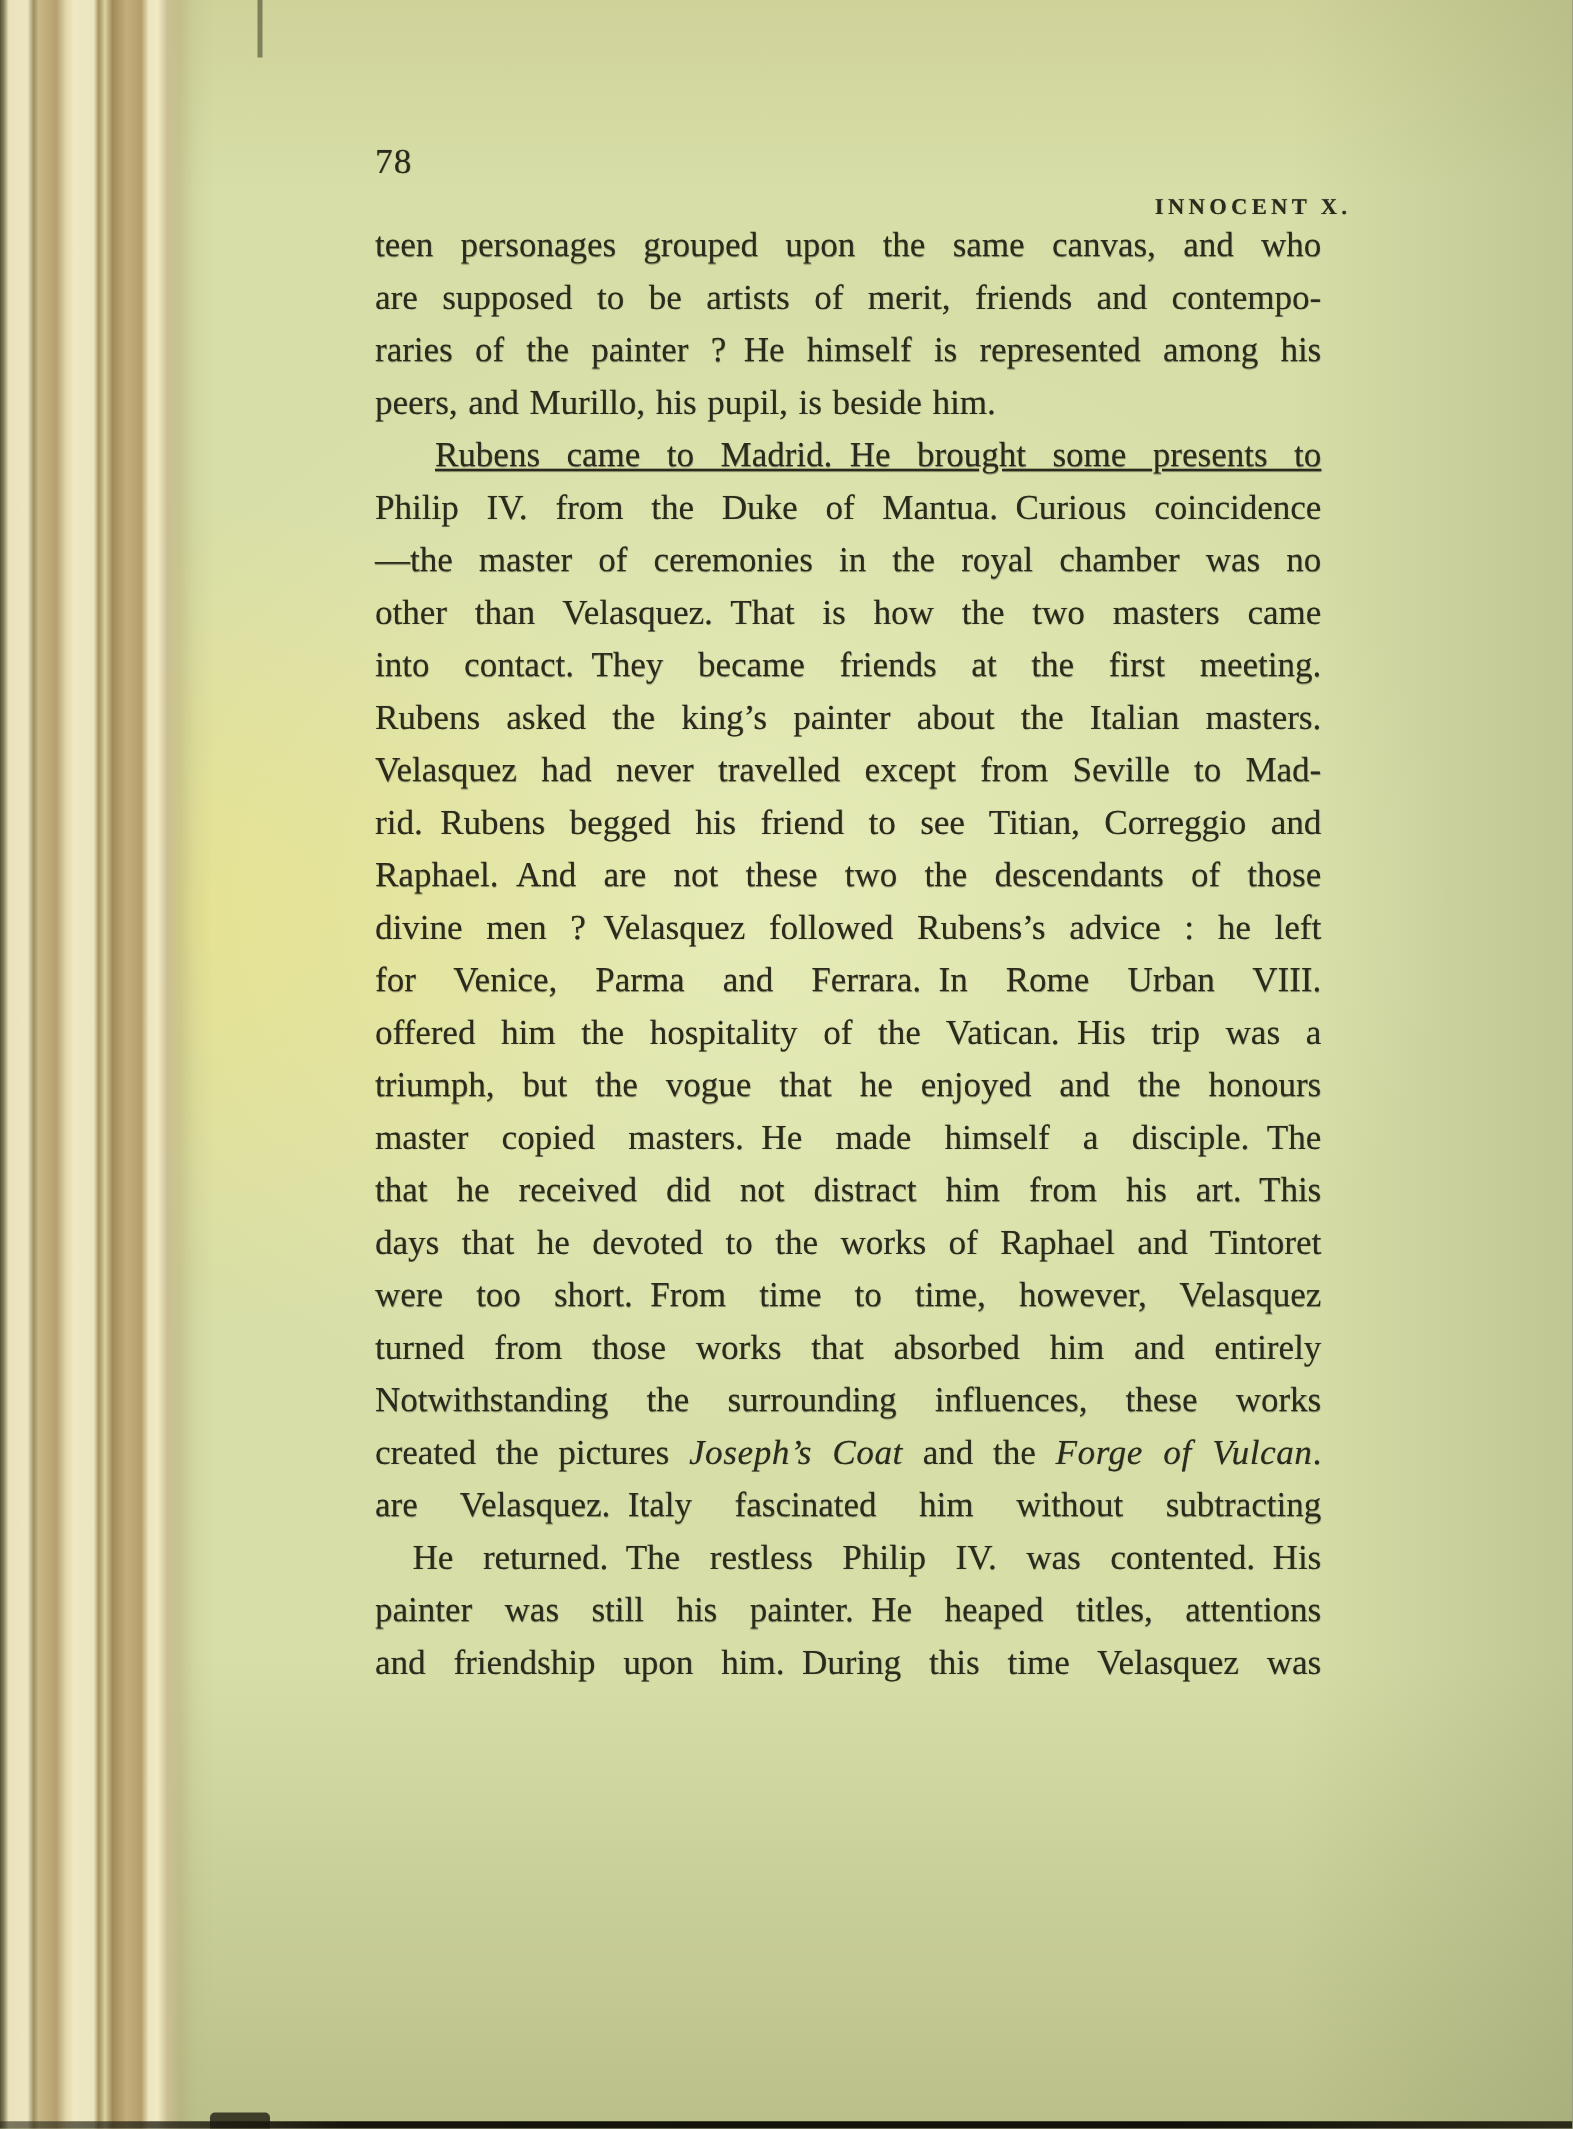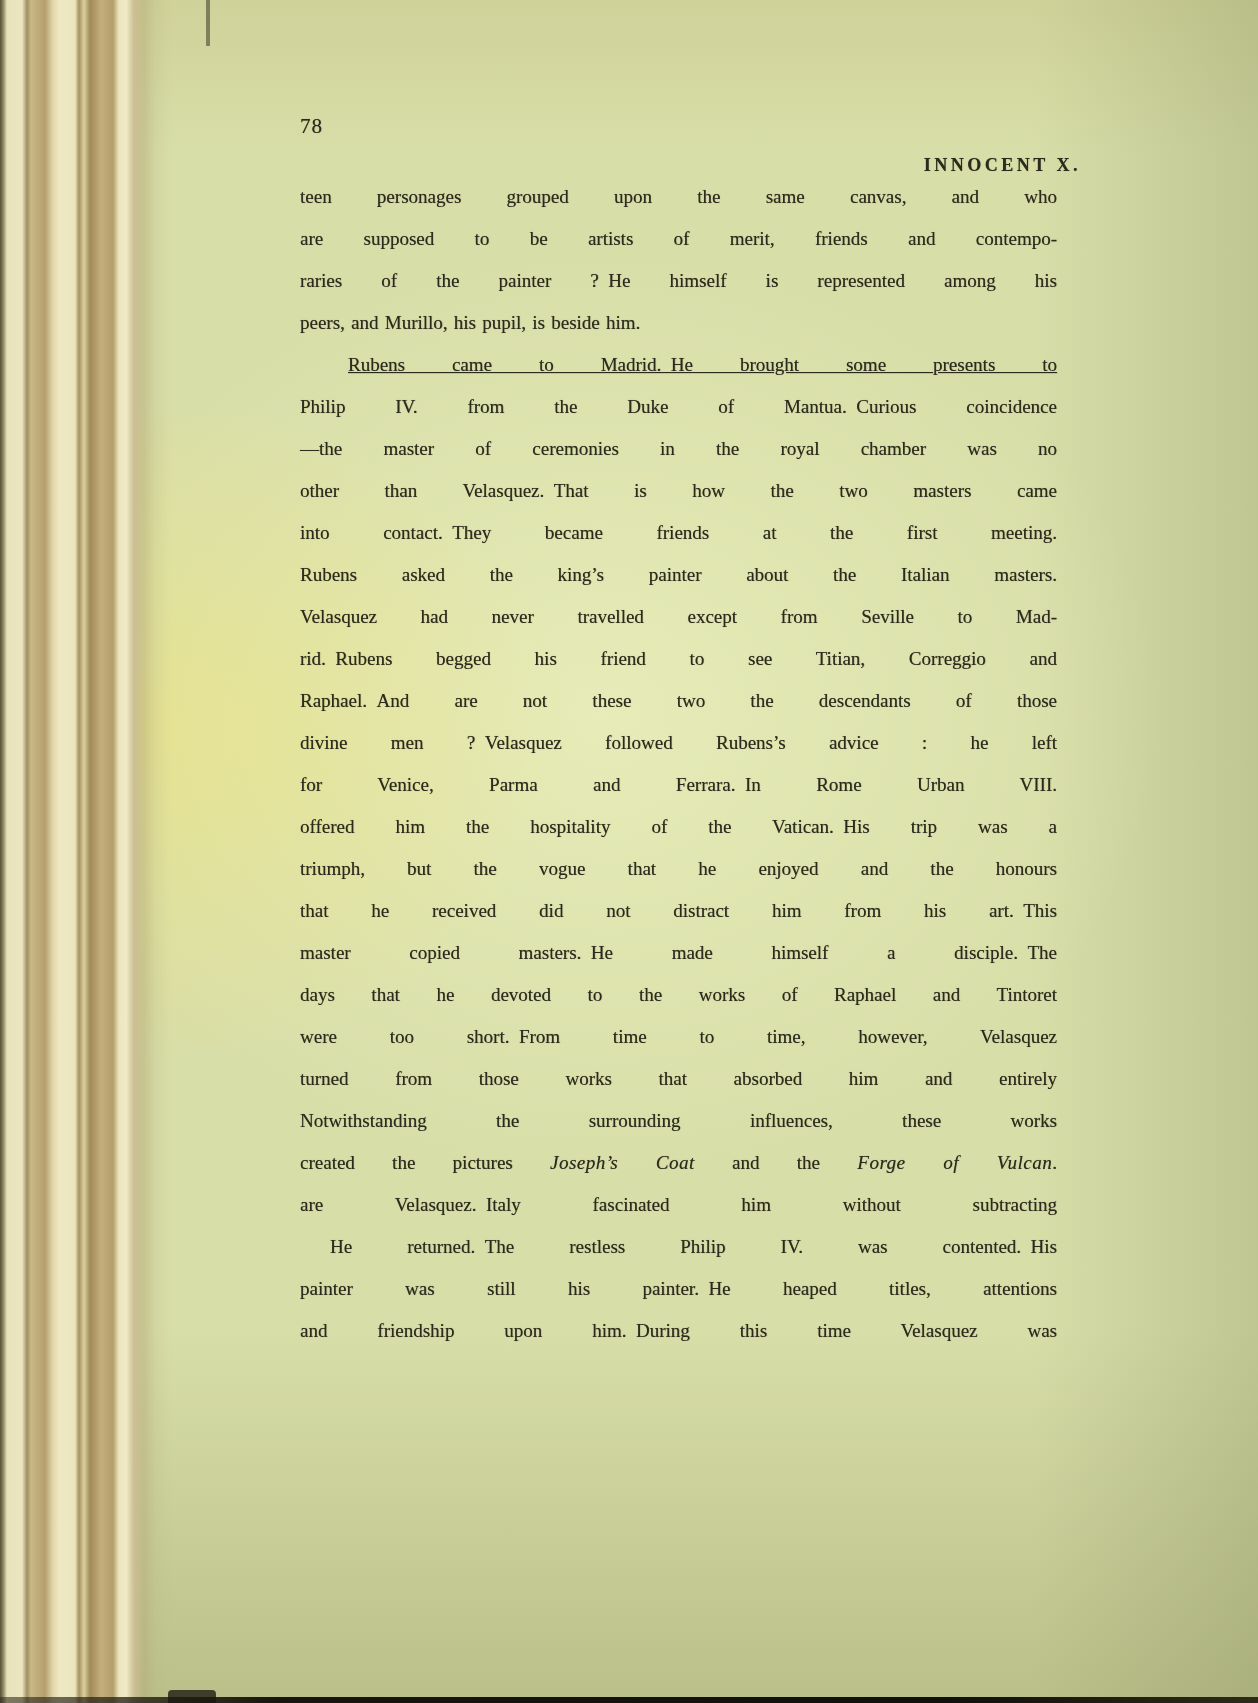--- a/index.html
+++ b/index.html
@@ -50,41 +50,41 @@
     background: linear-gradient(to right, rgba(40,38,24,0.55), #17150c 22%, #11100a 75%, #2c2a18);
   }
   .pagehead {
     position: absolute;
     left: 300px; top: 112px;
     width: 757px; height: 36px;
     color: #2b2a1c;
   }
   .pagenum {
     position: absolute; left: 0; top: 2px;
-    font-size: 21px;
+    font-size: 28px;
     letter-spacing: 1px;
     text-shadow: 0.3px 0.3px 0.7px rgba(43,42,28,0.55);
   }
   .runtitle {
     display: block;
     position: relative; left: 24px;
     text-align: right;
     font-size: 18px;
     font-weight: bold;
     letter-spacing: 3.5px;
     padding-top: 4px;
     text-shadow: 0.3px 0.3px 0.7px rgba(43,42,28,0.5);
     margin-top: 39px;
   }
   .bodytext {
     position: absolute;
     left: 300px; top: 176px;
     width: 757px;
     color: #2b2a1c;
-    font-size: 19px;
+    font-size: 28px;
     line-height: 42px;
     word-spacing: 1.5px;
     text-shadow: 0.3px 0.3px 0.7px rgba(43,42,28,0.55);
   }
   .line {
     white-space: pre-wrap;
     text-align: justify;
     text-align-last: justify;
     height: 42px;
   }
@@ -121,22 +121,22 @@
       <div class="line"><span>other than Velasquez. That is how the two masters came</span></div>
       <div class="line"><span>into contact. They became friends at the first meeting.</span></div>
       <div class="line"><span>Rubens asked the king’s painter about the Italian masters.</span></div>
       <div class="line"><span>Velasquez had never travelled except from Seville to Mad-</span></div>
       <div class="line"><span>rid. Rubens begged his friend to see Titian, Correggio and</span></div>
       <div class="line"><span>Raphael. And are not these two the descendants of those</span></div>
       <div class="line"><span>divine men ? Velasquez followed Rubens’s advice : he left</span></div>
       <div class="line"><span>for Venice, Parma and Ferrara. In Rome Urban VIII.</span></div>
       <div class="line"><span>offered him the hospitality of the Vatican. His trip was a</span></div>
       <div class="line"><span>triumph, but the vogue that he enjoyed and the honours</span></div>
+      <div class="line"><span>master copied masters. He made himself a disciple. The</span></div>
       <div class="line"><span>that he received did not distract him from his art. This</span></div>
-      <div class="line"><span>master copied masters. He made himself a disciple. The</span></div>
       <div class="line"><span>days that he devoted to the works of Raphael and Tintoret</span></div>
       <div class="line"><span>were too short. From time to time, however, Velasquez</span></div>
       <div class="line"><span>turned from those works that absorbed him and entirely</span></div>
       <div class="line"><span>Notwithstanding the surrounding influences, these works</span></div>
       <div class="line"><span>created the pictures </span><i>Joseph’s Coat</i><span> and the </span><i>Forge of Vulcan</i><span>.</span></div>
       <div class="line"><span>are Velasquez. Italy fascinated him without subtracting</span></div>
       <div class="line" style="padding-left: 30px;"><span>He returned. The restless Philip IV. was contented. His</span></div>
       <div class="line"><span>painter was still his painter. He heaped titles, attentions</span></div>
       <div class="line"><span>and friendship upon him. During this time Velasquez was</span></div>
     </div>

